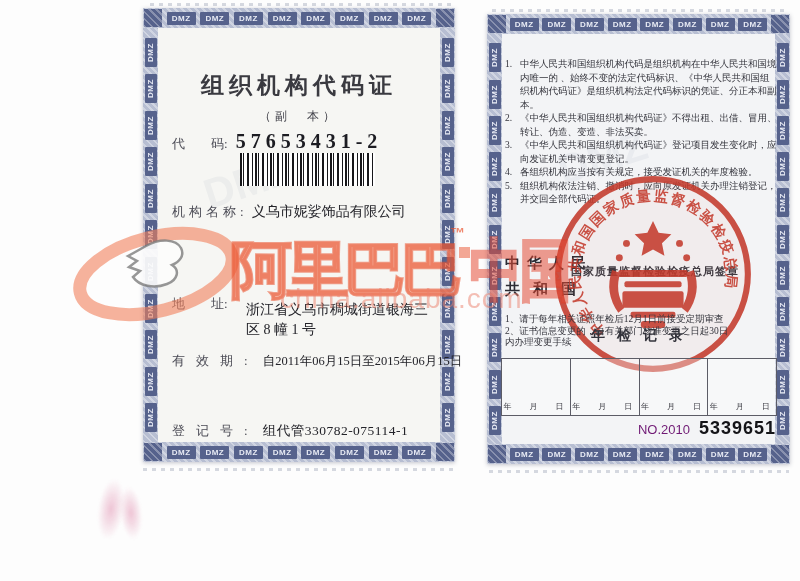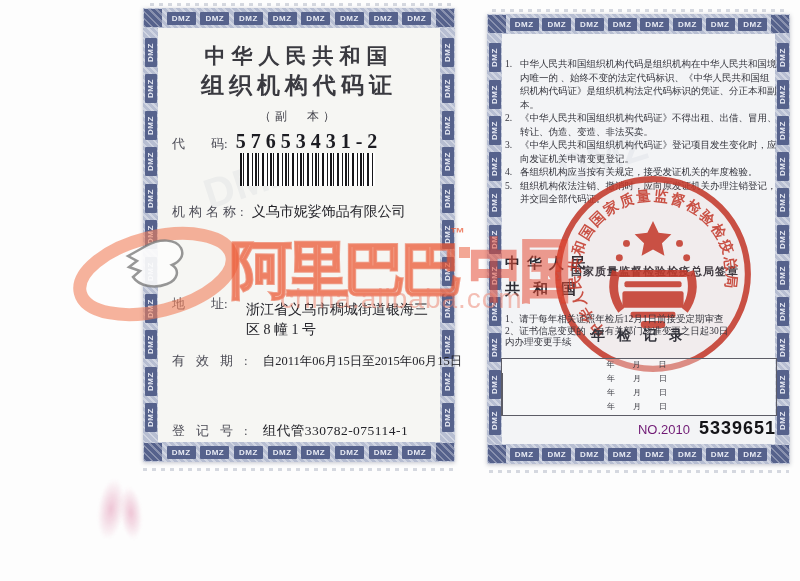--- a/index.html
+++ b/index.html
@@ -66,21 +66,21 @@
   .country-block{position:absolute;left:18px;top:240px;color:#2c2c34;font-weight:bold;}
   .country-l1{font-size:15px;letter-spacing:7px;}
   .country-l2{font-size:15px;letter-spacing:13px;margin-top:7px;font-family:Liberation Serif, serif;}
   .authority-caption{position:absolute;left:84px;top:250px;width:212px;font-size:11px;
                      font-weight:bold;color:#3a3a42;letter-spacing:1px;z-index:1;}
   .seal{position:absolute;left:64px;top:158px;width:204px;height:204px;z-index:2;opacity:.88;}
   .reminders{position:absolute;left:18px;top:300px;font-size:9.5px;color:#34343c;line-height:11.5px;z-index:3;}
   .inspection-title{position:absolute;left:104px;top:313px;font-size:14px;color:#33333b;
                     letter-spacing:12px;font-weight:bold;z-index:3;}
   .yearly-table{position:absolute;left:14px;top:344px;width:274px;height:56px;
-                border:1px solid #5c5c66;display:flex;background:rgba(255,255,255,.35);z-index:3;flex-direction:column;}
+                border:1px solid #5c5c66;display:flex;background:rgba(255,255,255,.35);z-index:3;}
   .yearly-table .cell{flex:1;border-left:1px solid #5c5c66;display:flex;align-items:flex-end;
                       justify-content:center;padding-bottom:3px;font-size:8px;letter-spacing:5px;color:#3a3a42;}
   .yearly-table .cell:first-child{border-left:none;}
   .certno{position:absolute;top:404px;left:0;right:14px;text-align:right;white-space:nowrap;z-index:3;}
   .certno .pre{font-size:13px;color:#701a75;font-family:"Liberation Sans",sans-serif;}
   .certno .num{font-size:18px;font-weight:bold;color:#141418;letter-spacing:1px;
                font-family:"Liberation Sans",sans-serif;margin-left:5px;}
 
   
   .wm{position:absolute;z-index:6;pointer-events:none;}
@@ -235,21 +235,20 @@
         </span>
         <span class="dmz-block">
           <i>DMZ</i>
         </span>
       </div>
     <div class="corner c-tl"></div>
     <div class="corner c-tr"></div>
     <div class="corner c-bl"></div>
     <div class="corner c-br"></div>
 
-    <div class="title t1">中华人民共和国</div>
     <div class="title t2">组织机构代码证</div>
     <div class="title subtitle">（副　本）</div>
 
     <div class="row code-row">
       <span class="lbl">代　　码:</span>
       <span class="val code-val">57653431-2</span>
     </div>
 
     <div class="barcode"></div>
 

